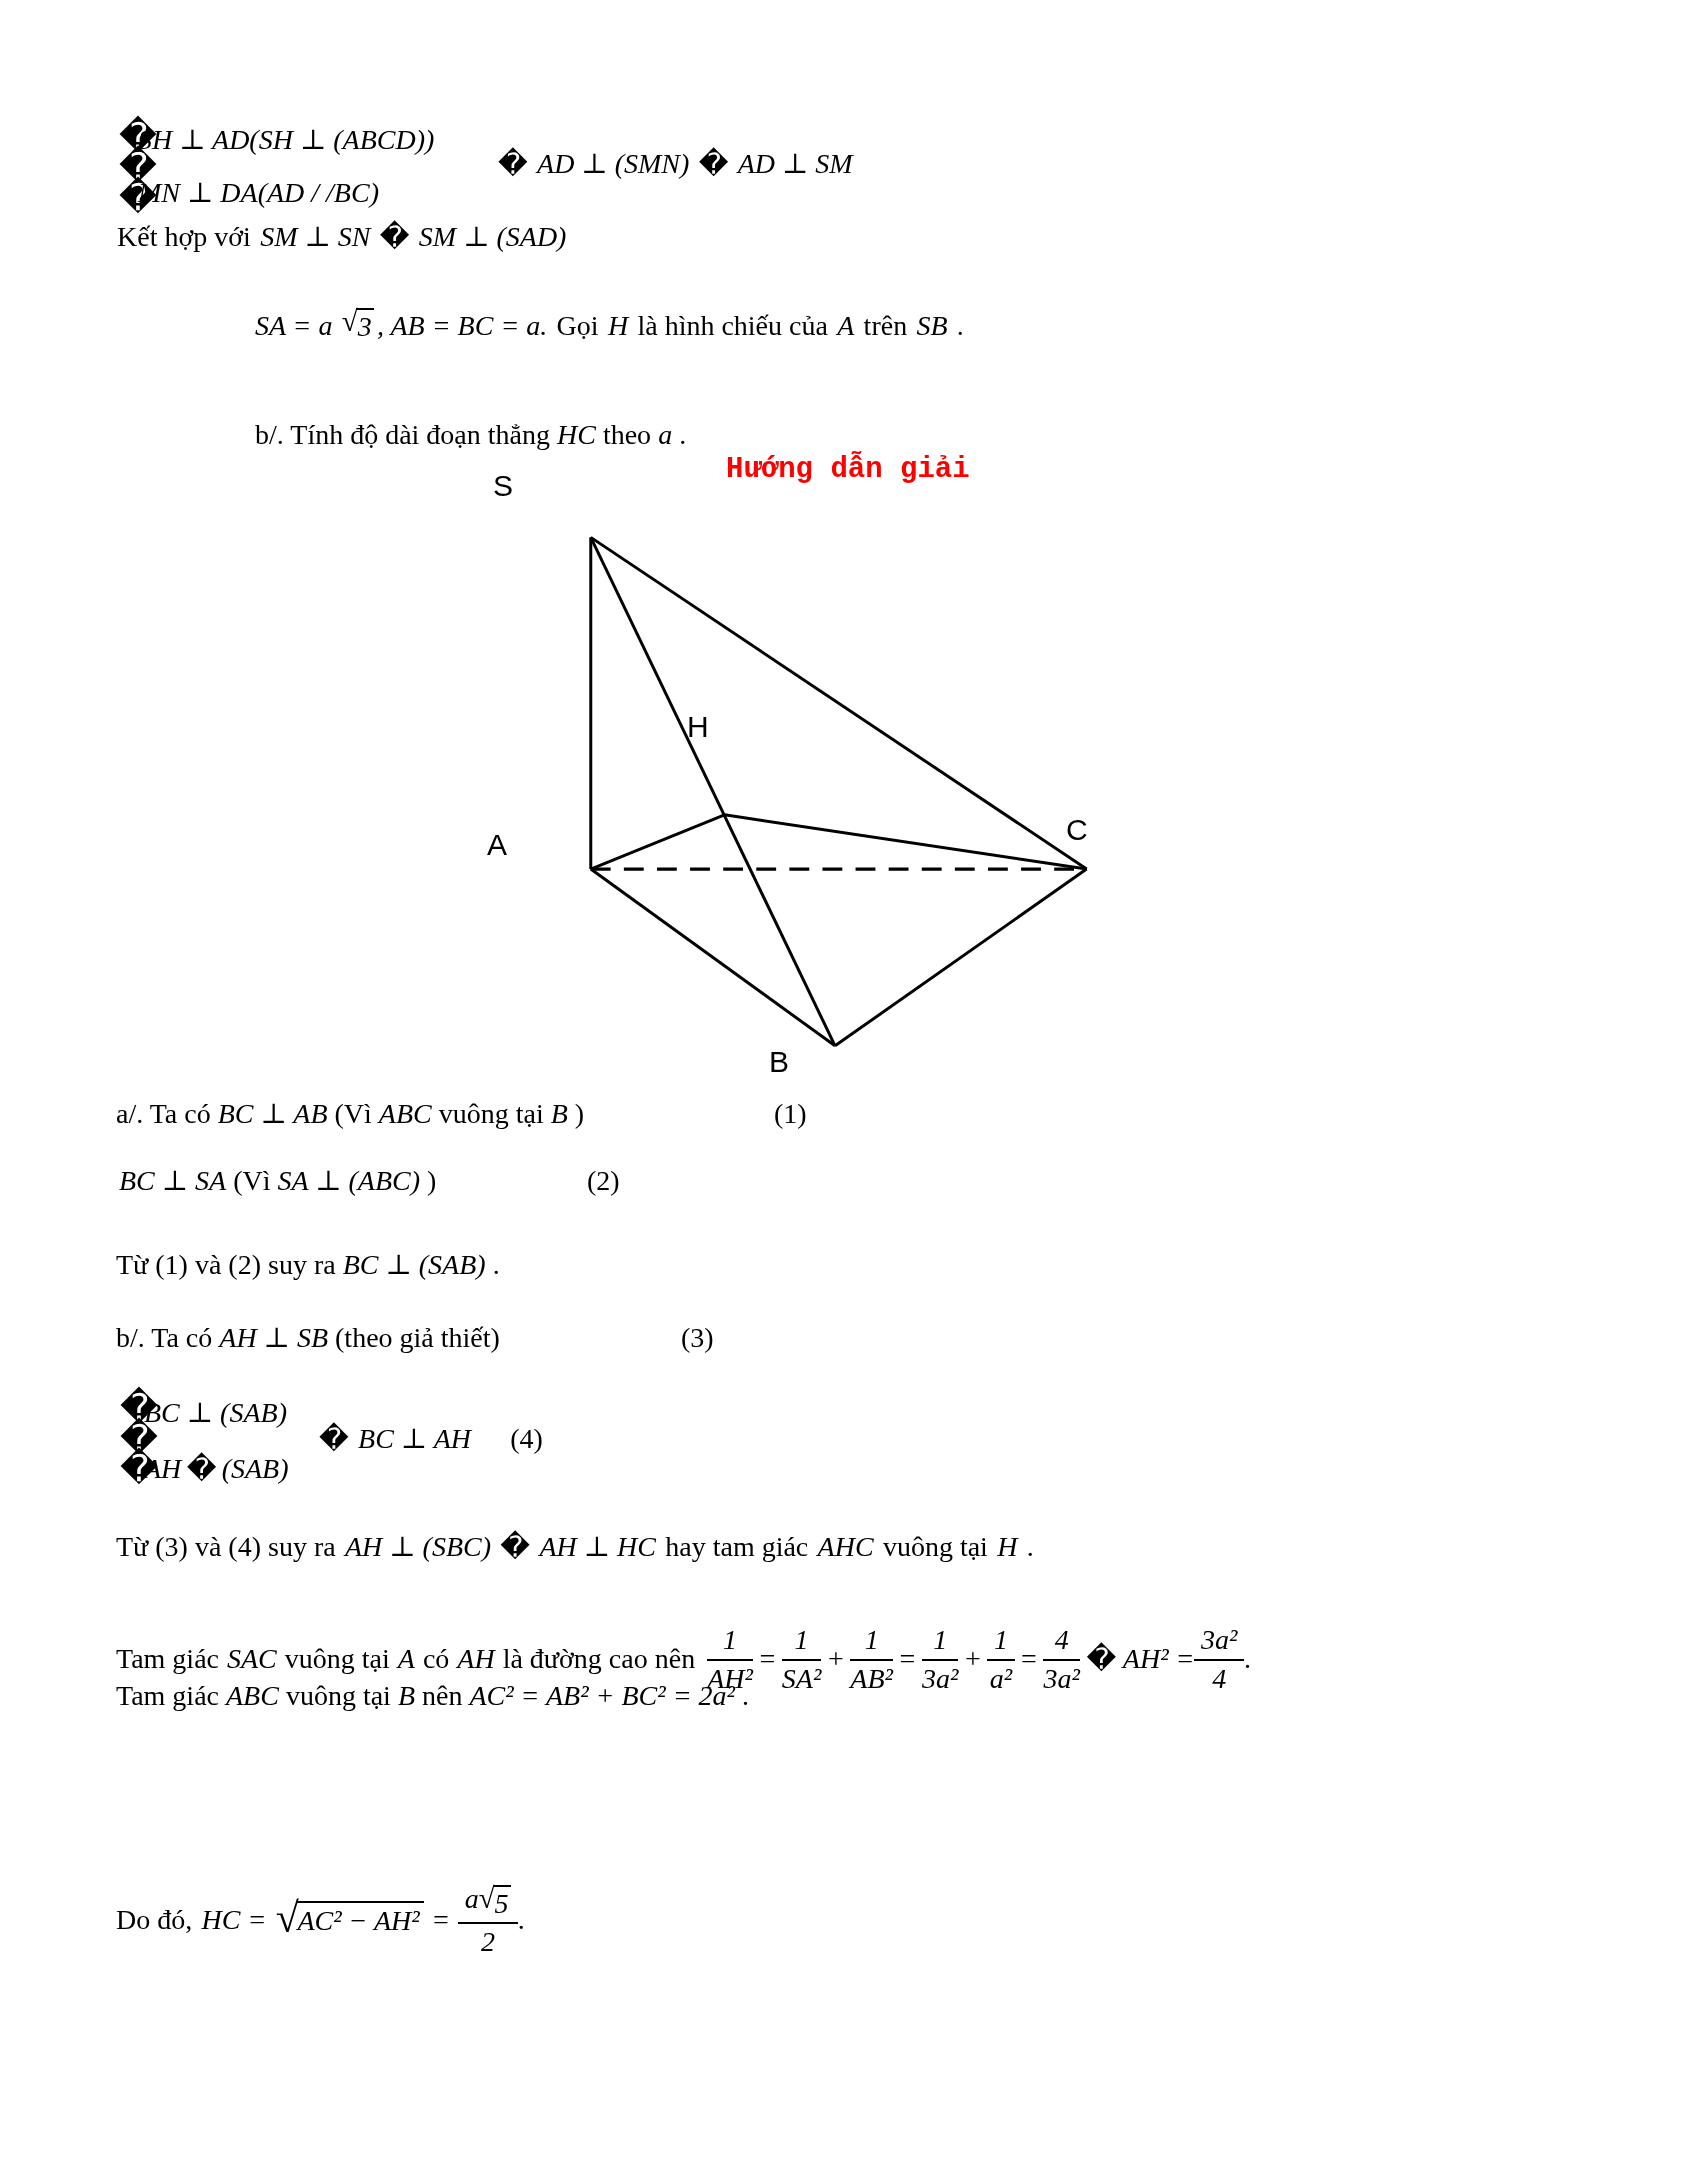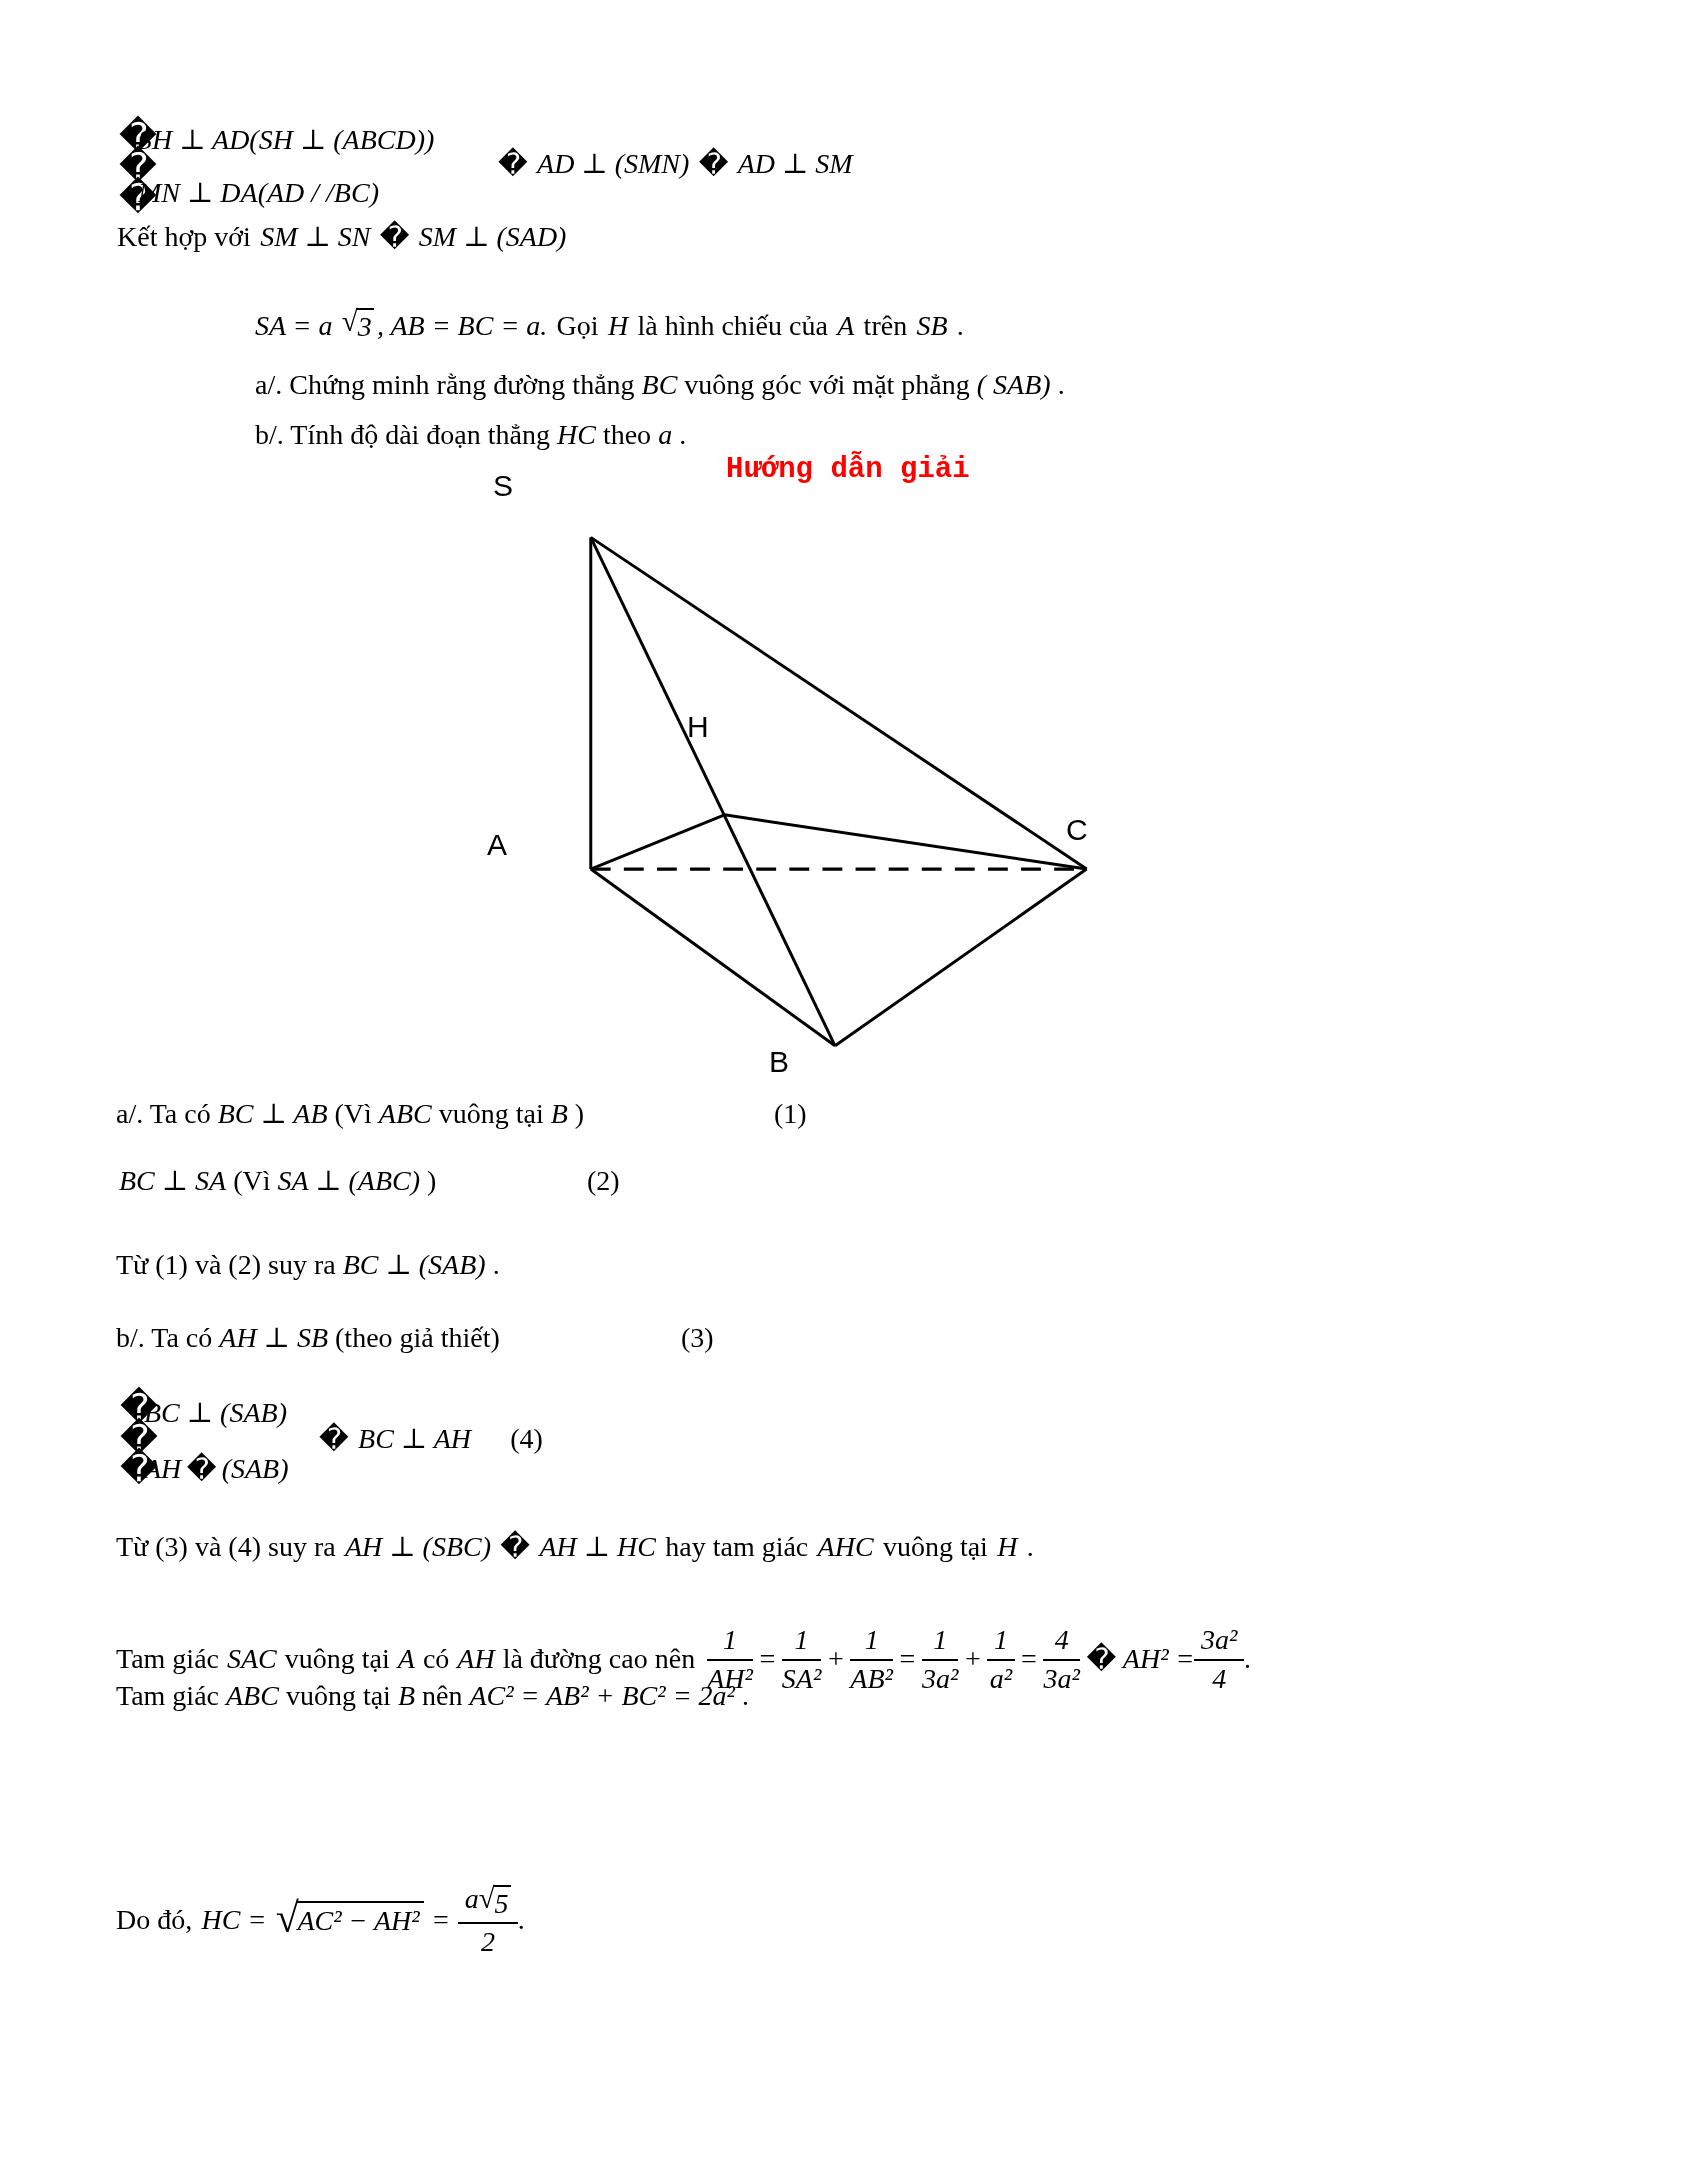--- a/index.html
+++ b/index.html
@@ -81,27 +81,20 @@
     <span class="mi" style="margin-left:-6.6px;">, AB = BC = a.</span>
     <span class="t">Gọi</span>
     <span class="mi">H</span>
     <span class="t">là hình chiếu của</span>
     <span class="mi">A</span>
     <span class="t">trên</span>
     <span class="mi">SB</span>
     <span class="t">.</span>
   </div>
 
-  <div class="abs" style="left:255px;top:368px;">
-    <span class="t">a/. Chứng minh rằng đường thẳng</span>
-    <span class="mi">BC</span>
-    <span class="t">vuông góc với mặt phẳng</span>
-    <span class="mi">( SAB)</span>
-    <span class="t">.</span>
-  </div>
 
   <div class="abs" style="left:255px;top:418px;">
     <span class="t">b/. Tính độ dài đoạn thẳng</span>
     <span class="mi">HC</span>
     <span class="t">theo</span>
     <span class="mi">a</span>
     <span class="t">.</span>
   </div>
 
   <div class="abs heading-red" style="left:726px;top:453px;color:#FF0000;font-family:Liberation Mono, monospace;">Hướng dẫn giải</div>

